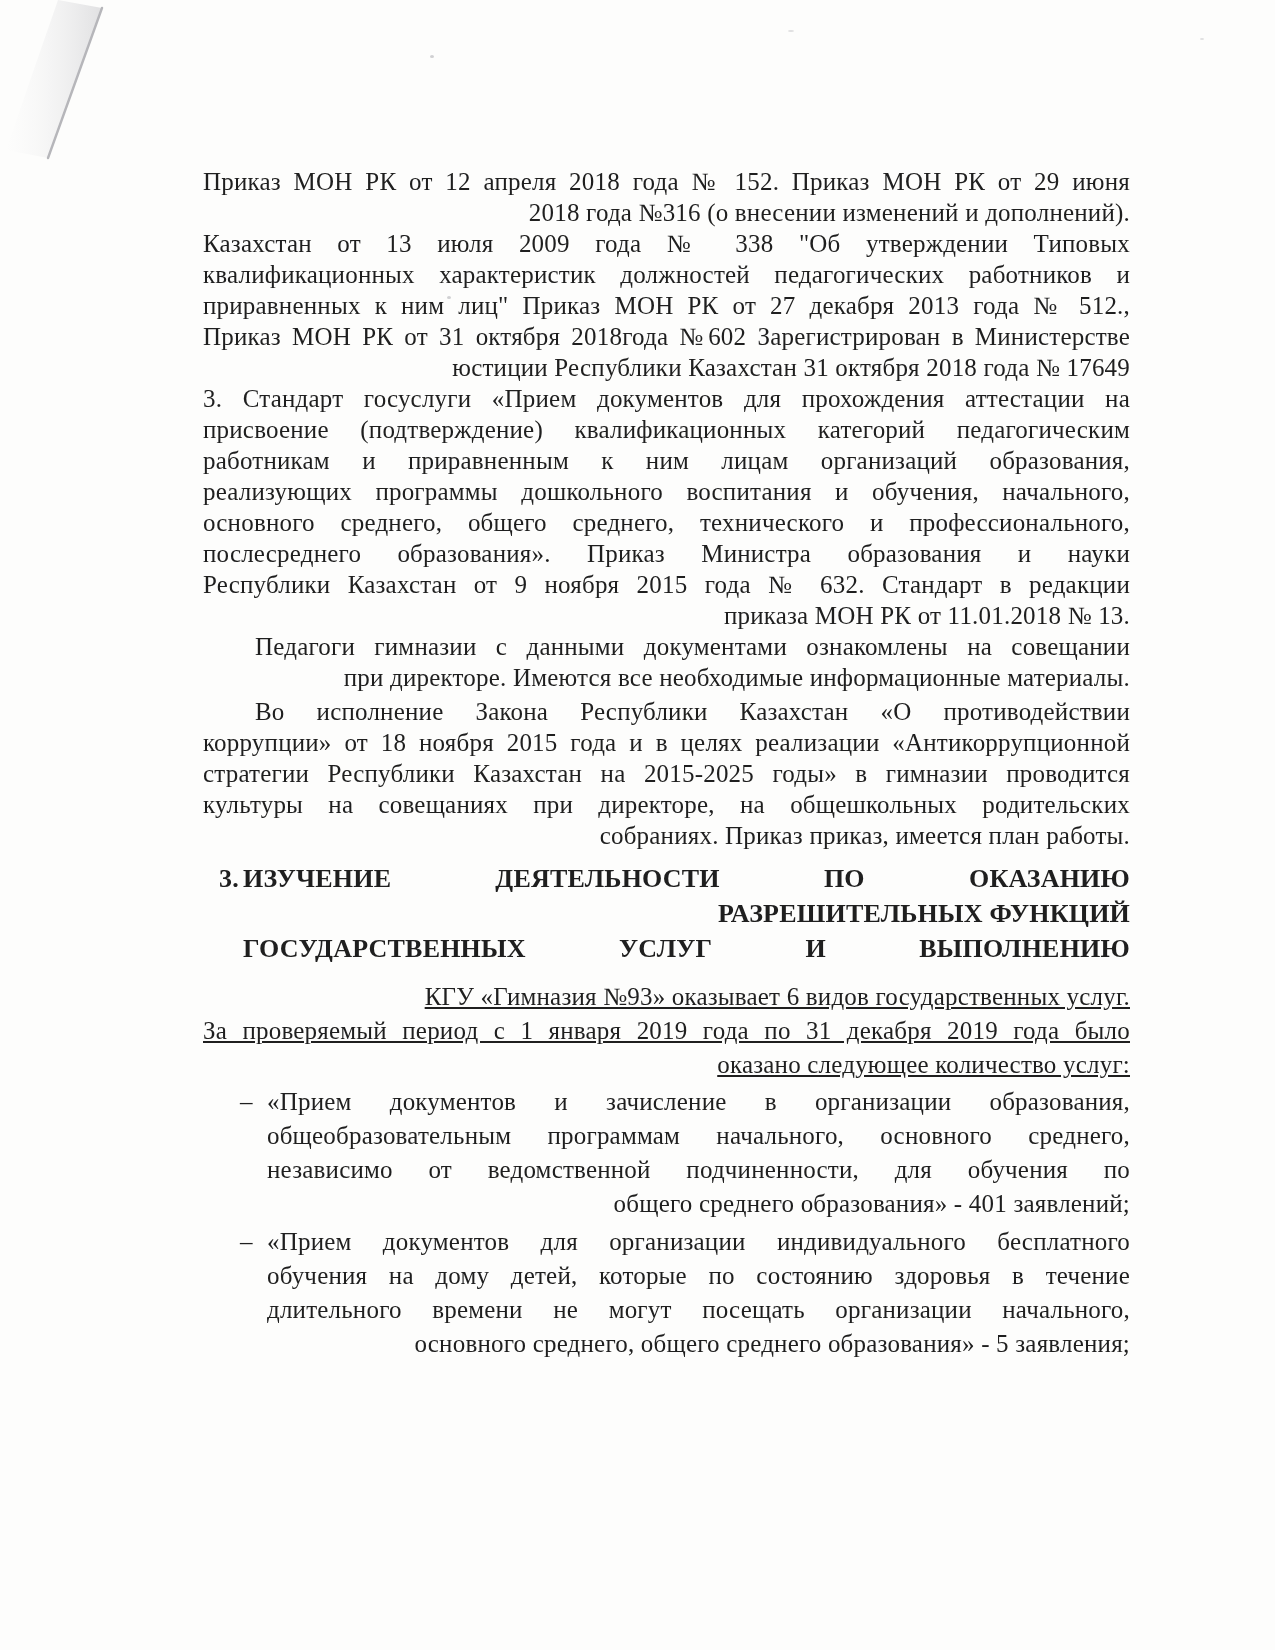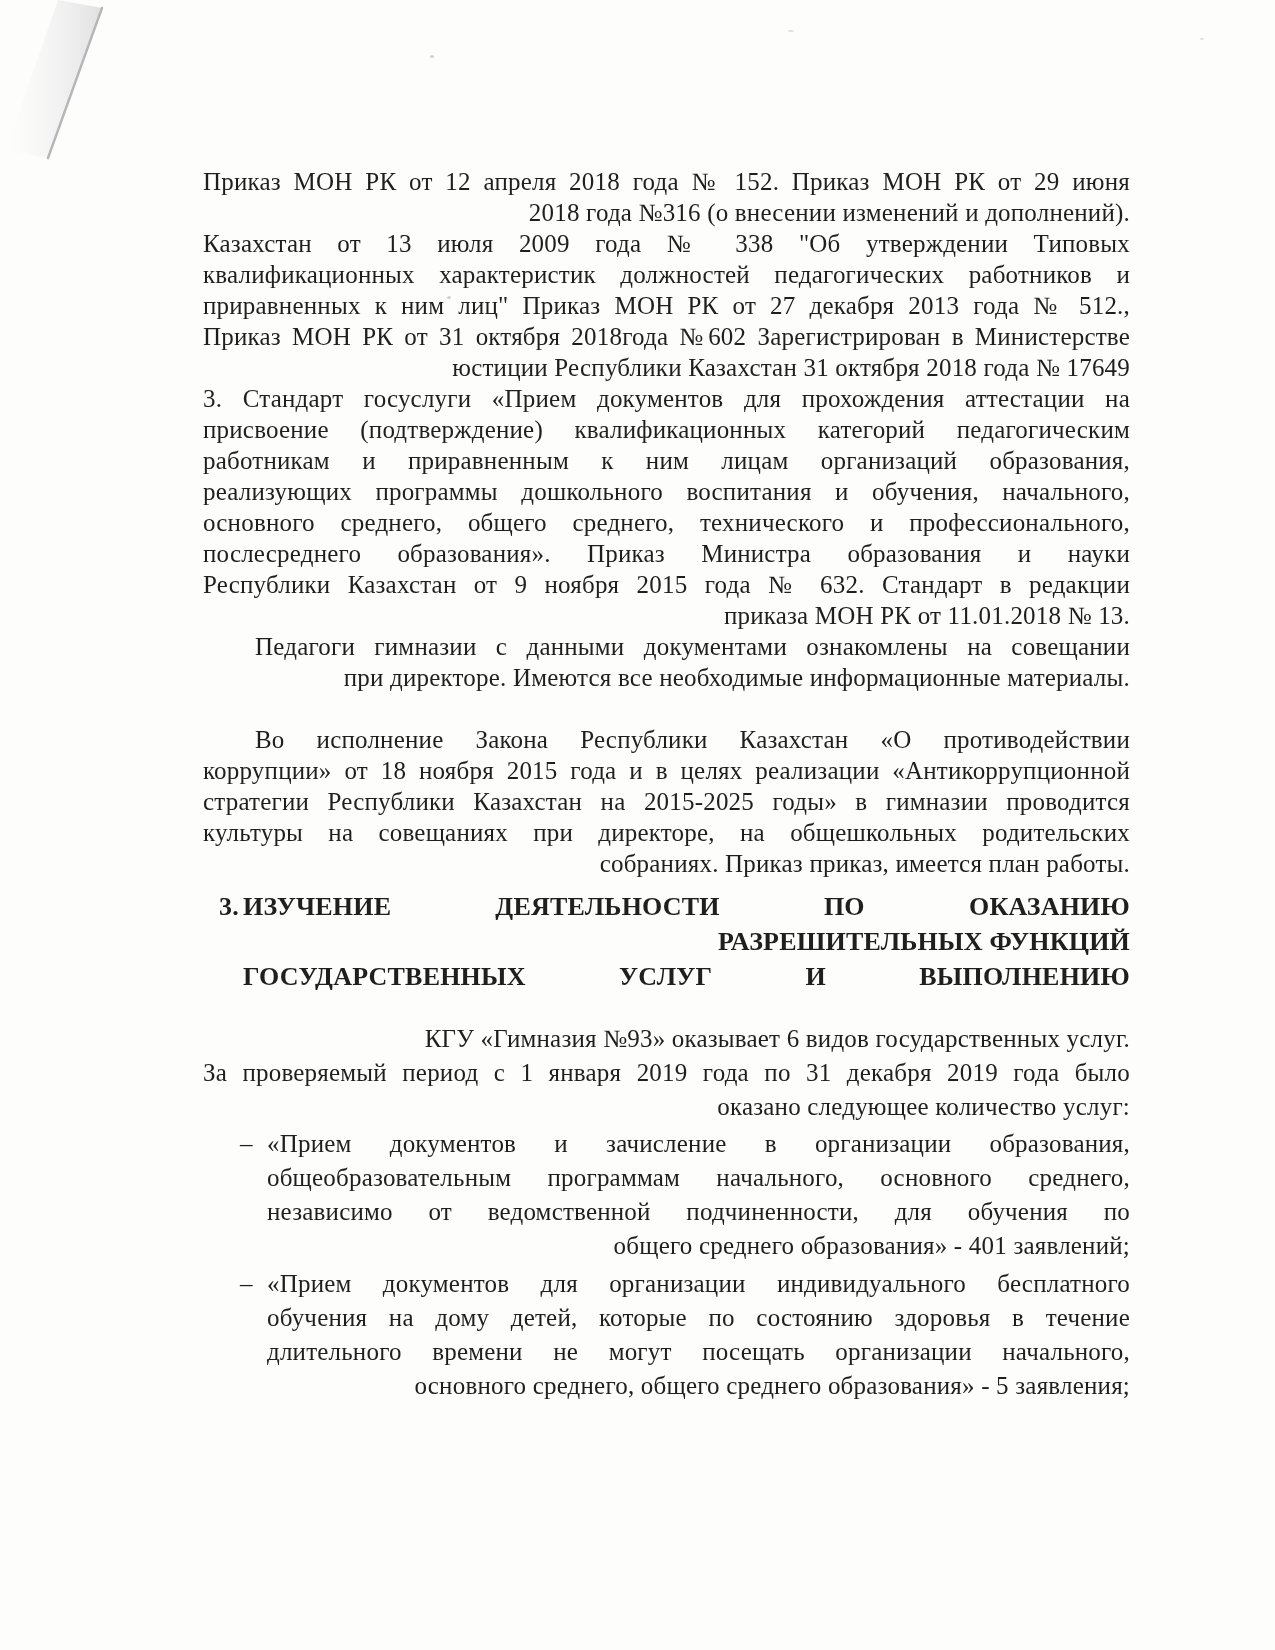--- a/index.html
+++ b/index.html
@@ -82,21 +82,21 @@
 
   <div class="line left">приказа МОН РК от 11.01.2018 № 13.</div>
 </div>
 
   <div class="para" style="line-height: 31px;">
   <div class="line just ind">Педагоги гимназии с данными документами ознакомлены на совещании</div>
 
   <div class="line left">при директоре. Имеются все необходимые информационные материалы.</div>
 </div>
 
-  <div class="para" style="margin-top: 31px; line-height: 31px;">
+  <div class="para" style="margin-top: 3px; line-height: 31px;">
   <div class="line just ind">Во исполнение Закона Республики Казахстан «О противодействии</div>
 
   <div class="line just">коррупции» от 18 ноября 2015 года и в целях реализации «Антикоррупционной</div>
 
   <div class="line just">стратегии Республики Казахстан на 2015-2025 годы» в гимназии проводится</div>
 
 
   <div class="line just">культуры на совещаниях при директоре, на общешкольных родительских</div>
 
   <div class="line left">собраниях. Приказ приказ, имеется план работы.</div>
@@ -106,21 +106,21 @@
     <span class="marker">3.</span>
     <div>
   <div class="line just">ИЗУЧЕНИЕ ДЕЯТЕЛЬНОСТИ ПО ОКАЗАНИЮ</div>
 
   <div class="line left">РАЗРЕШИТЕЛЬНЫХ ФУНКЦИЙ</div>
 
   <div class="line just">ГОСУДАРСТВЕННЫХ УСЛУГ И ВЫПОЛНЕНИЮ</div>
 </div>
   </div>
 
-  <div class="para" style="margin-top: 28px; line-height: 34px;">
+  <div class="para" style="margin-top: 14px; line-height: 34px; text-decoration: underline;">
   <div class="line left ind">КГУ «Гимназия №93» оказывает 6 видов государственных услуг.</div>
 
   <div class="line just">За проверяемый период с 1 января 2019 года по 31 декабря 2019 года было</div>
 
   <div class="line left">оказано следующее количество услуг:</div>
 </div>
 
   <div class="list-item" style="margin-top: 3px; line-height: 34px;">
     <span class="marker">–</span>
     <div>

